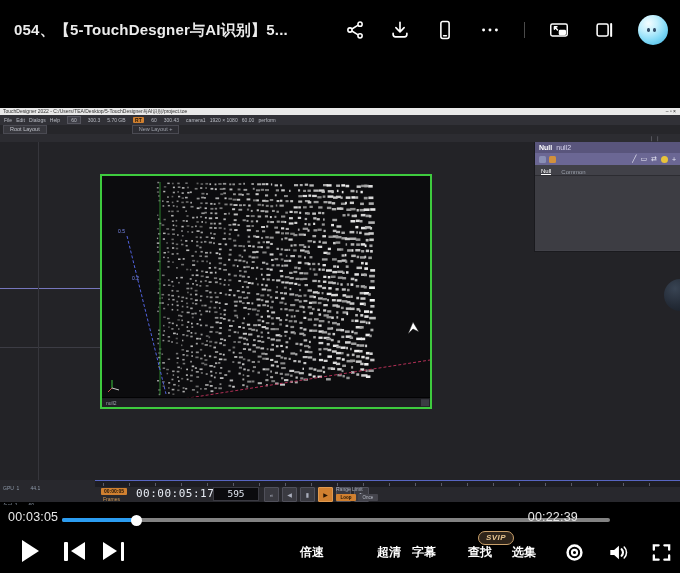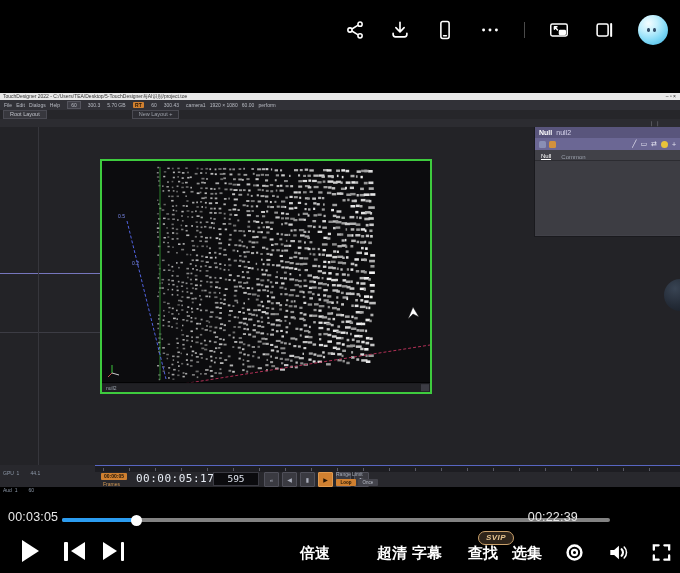--- a/index.html
+++ b/index.html
@@ -14,21 +14,21 @@
   .tdivider{width:1px;height:16px;background:#4a4a4a;}
   .avatar{width:30px;height:30px;border-radius:50%;position:relative;cursor:pointer;
           background:radial-gradient(circle at 35% 28%, #f4fdff 0%, #c4f0fd 30%, #7ed8f6 62%, #3aaede 100%);}
   .avatar i{position:absolute;width:2.5px;height:3.5px;border-radius:50%;background:#35506b;top:13px;}
   .avatar i.e1{left:9px}.avatar i.e2{left:15px}
   
   .video{position:absolute;left:0;top:60px;width:680px;height:445px;background:#000;overflow:hidden;}
   .wm{position:absolute;color:#fff;opacity:.065;font-size:11.5px;white-space:nowrap;
       transform:rotate(-14deg);pointer-events:none;}
   
-  .td{position:absolute;left:0;top:33px;width:680px;height:394px;background:#232327;}
+  .td{position:absolute;left:0;top:48px;width:680px;height:394px;background:#232327;}
   .td-titlebar{position:absolute;left:0;top:0;width:680px;height:7px;background:#e9e9e9;
                color:#333;font-size:5px;line-height:7px;padding-left:3px;box-sizing:border-box;white-space:nowrap;overflow:hidden;}
   .td-titlebar .wc{position:absolute;right:4px;top:0;color:#222;}
   .td-menurow{position:absolute;left:0;top:7px;width:680px;height:10px;background:#313137;
               display:flex;align-items:center;column-gap:7px;font-size:5px;color:#b9bcc4;white-space:pre;padding-left:4px;box-sizing:border-box;}
   .td-menurow .box{background:#3d3d45;border:.5px solid #55555e;padding:0 3px;line-height:6px;}
   .td-rt{background:#d08030;color:#241303;font-weight:bold;padding:0 2.5px;line-height:6.5px;border-radius:1px;}
   .td-tabsrow{position:absolute;left:0;top:17px;width:680px;height:9px;background:#26262a;
               display:flex;align-items:center;font-size:5.5px;color:#c0c3ca;column-gap:5px;padding-left:3px;box-sizing:border-box;}
   .td-tab{background:#37373d;border:.5px solid #4a4a52;padding:0 6px;line-height:6.5px;}
@@ -87,32 +87,33 @@
   .pthumb{position:absolute;top:-3.5px;width:11px;height:11px;border-radius:50%;background:#fff;cursor:pointer;}
   
   .controls{position:absolute;left:0;top:530px;width:680px;height:43px;background:#000;}
   .play-tri{position:absolute;left:22px;top:10px;width:0;height:0;cursor:pointer;
             border-top:11px solid transparent;border-bottom:11px solid transparent;border-left:17px solid #fff;}
   .skip{position:absolute;top:12px;width:22px;height:19px;cursor:pointer;}
   .skip .bar{position:absolute;top:0;width:3.5px;height:19px;background:#fff;border-radius:1px;}
   .skip .tri{position:absolute;top:0;width:0;height:0;border-top:9.5px solid transparent;border-bottom:9.5px solid transparent;}
   .skip.prev{left:64px;} .skip.prev .bar{left:0;} .skip.prev .tri{left:7px;border-right:14px solid #fff;}
   .skip.next{left:102px;}.skip.next .bar{right:0;}.skip.next .tri{right:7px;border-left:14px solid #fff;}
-  .ctl-label{position:absolute;top:14px;color:#fff;font-size:15px;font-weight:600;cursor:pointer;white-space:nowrap;}
+  .ctl-label{position:absolute;top:14px;color:#fff;font-size:12px;font-weight:600;cursor:pointer;white-space:nowrap;}
   .svip{position:absolute;left:478px;top:1px;width:34px;height:12px;border:1px solid #c9a06a;border-radius:7px;
         background:#2e241a;color:#e6c490;font-size:8px;font-style:italic;font-weight:bold;
         text-align:center;line-height:12px;letter-spacing:.5px;}
   .cicon{position:absolute;top:11px;width:23px;height:23px;cursor:pointer;}
 </style>
 </head>
 <body>
 
 <div class="stage">
 
   <div class="topbar">
+    <div class="vid-title">054、【5-TouchDesgner与AI识别】5...</div>
     <div class="top-icons">
       <svg class="ticon" viewBox="0 0 24 24" fill="none" stroke="#fff" stroke-width="1.7">
         <circle cx="6.5" cy="12" r="2.3"></circle>
           <circle cx="17.5" cy="5.6" r="2.3"></circle>
           <circle cx="17.5" cy="18.4" r="2.3"></circle>
         <path d="M8.6,10.9 L15.4,6.7 M8.6,13.1 L15.4,17.3"></path>
       </svg>
       <svg class="ticon" viewBox="0 0 24 24" fill="none" stroke="#fff" stroke-width="1.8" stroke-linecap="round" stroke-linejoin="round">
         <path d="M12,3.5 V13.5 M7.5,9.5 L12,14 L16.5,9.5"></path>
         <path d="M4.5,15.5 v1.5 a2.5,2.5 0 0 0 2.5,2.5 h10 a2.5,2.5 0 0 0 2.5,-2.5 v-1.5"></path>

